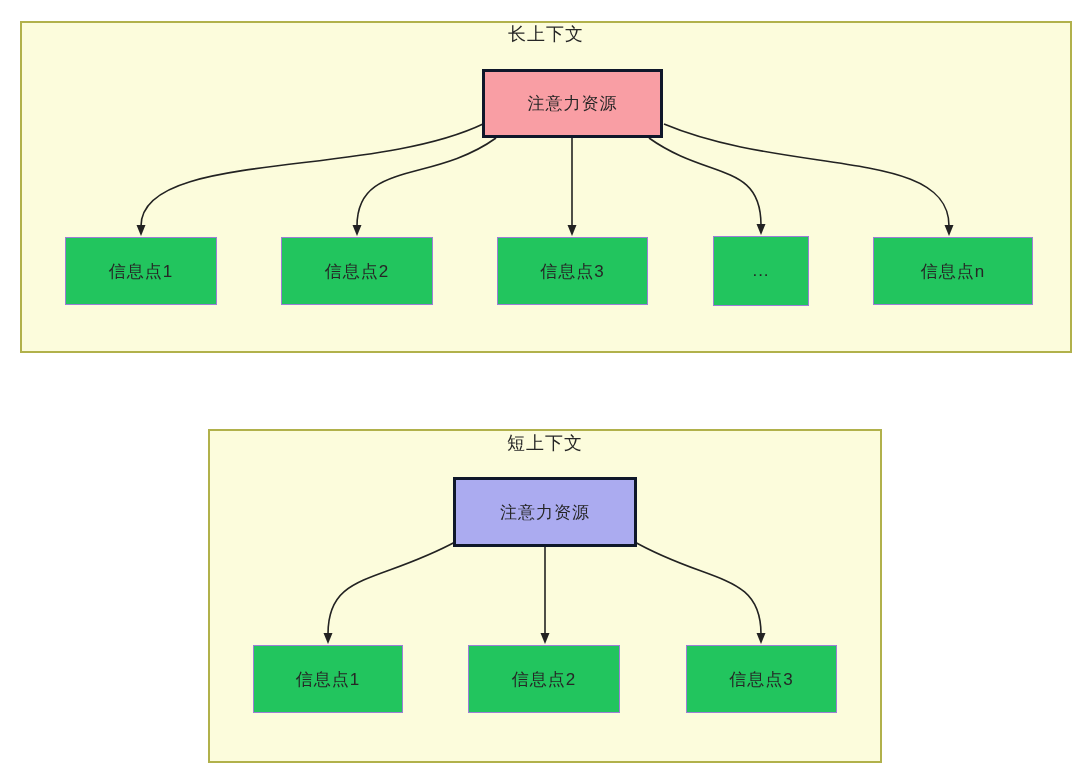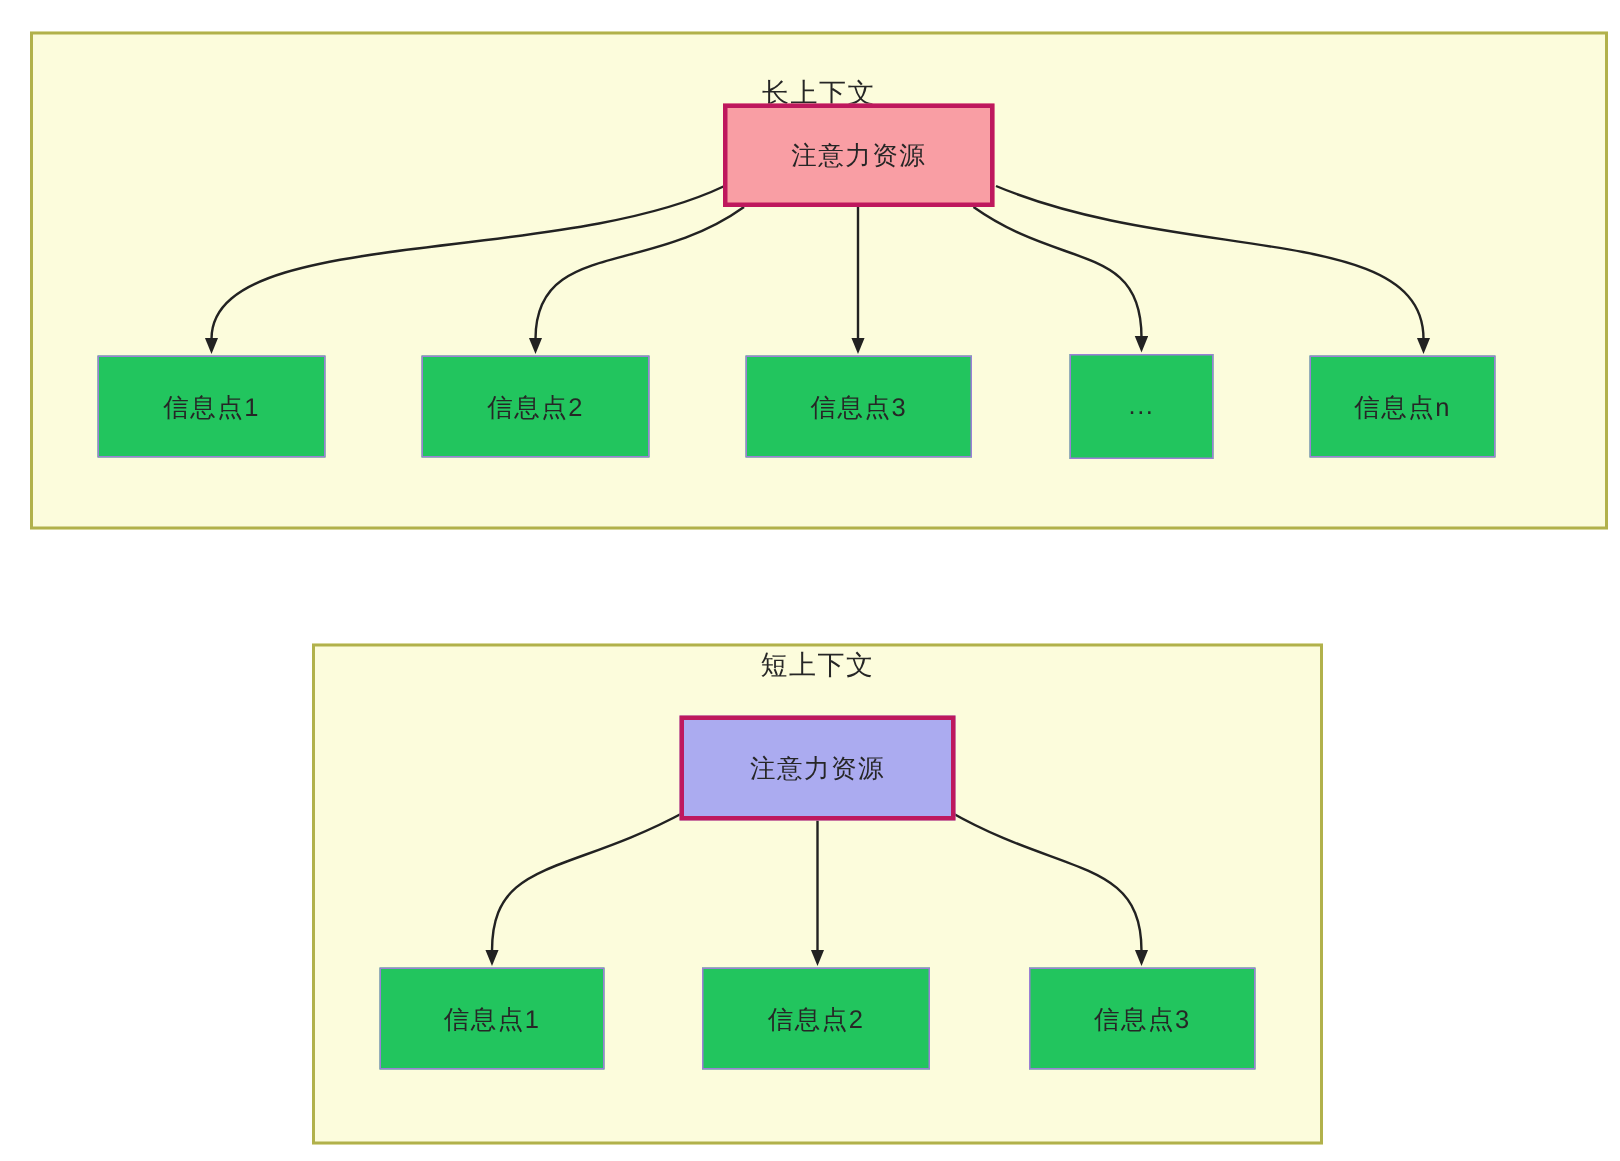--- a/index.html
+++ b/index.html
@@ -39,38 +39,38 @@
   .node {
     position: absolute;
     display: flex;
     align-items: center;
     justify-content: center;
     font-size: 17px;
     z-index: 3;
     letter-spacing: 1px;
   }
   .root-node {
-    border: 3px solid #be185d;
+    border: 3px solid #0f172a;
   }
   .root-node.long  { background: #f99ea4; }
   .root-node.short { background: #ababf0; }
   .leaf-node {
     background: #22c55e;
     border: 1.5px solid #9b7fd6;
   }
 
   
   .panel.long   { left: 20px;  top: 21px;  width: 1052px; height: 332px; }
-  .title.long   { left: 20px;  top: 22px;  width: 1052px; margin-top: 28px; }
+  .title.long   { left: 20px;  top: 22px;  width: 1052px; }
   .root.long    { left: 482px; top: 69px;  width: 181px;  height: 69px; }
   .l-c0 { left: 65px;  top: 237px; width: 152px; height: 68px; }
   .l-c1 { left: 281px; top: 237px; width: 152px; height: 68px; }
   .l-c2 { left: 497px; top: 237px; width: 151px; height: 68px; }
   .l-c3 { left: 713px; top: 236px; width: 96px;  height: 70px; }
-  .l-c4 { left: 873px; top: 237px; width: 124px; height: 68px; }
+  .l-c4 { left: 873px; top: 237px; width: 160px; height: 68px; }
 
   
   .panel.short  { left: 208px; top: 429px; width: 674px; height: 334px; }
   .title.short  { left: 208px; top: 431px; width: 674px; }
   .root.short   { left: 453px; top: 477px; width: 184px; height: 70px; }
   .s-c0 { left: 253px; top: 645px; width: 150px; height: 68px; }
   .s-c1 { left: 468px; top: 645px; width: 152px; height: 68px; }
   .s-c2 { left: 686px; top: 645px; width: 151px; height: 68px; }
 </style>
 </head>

